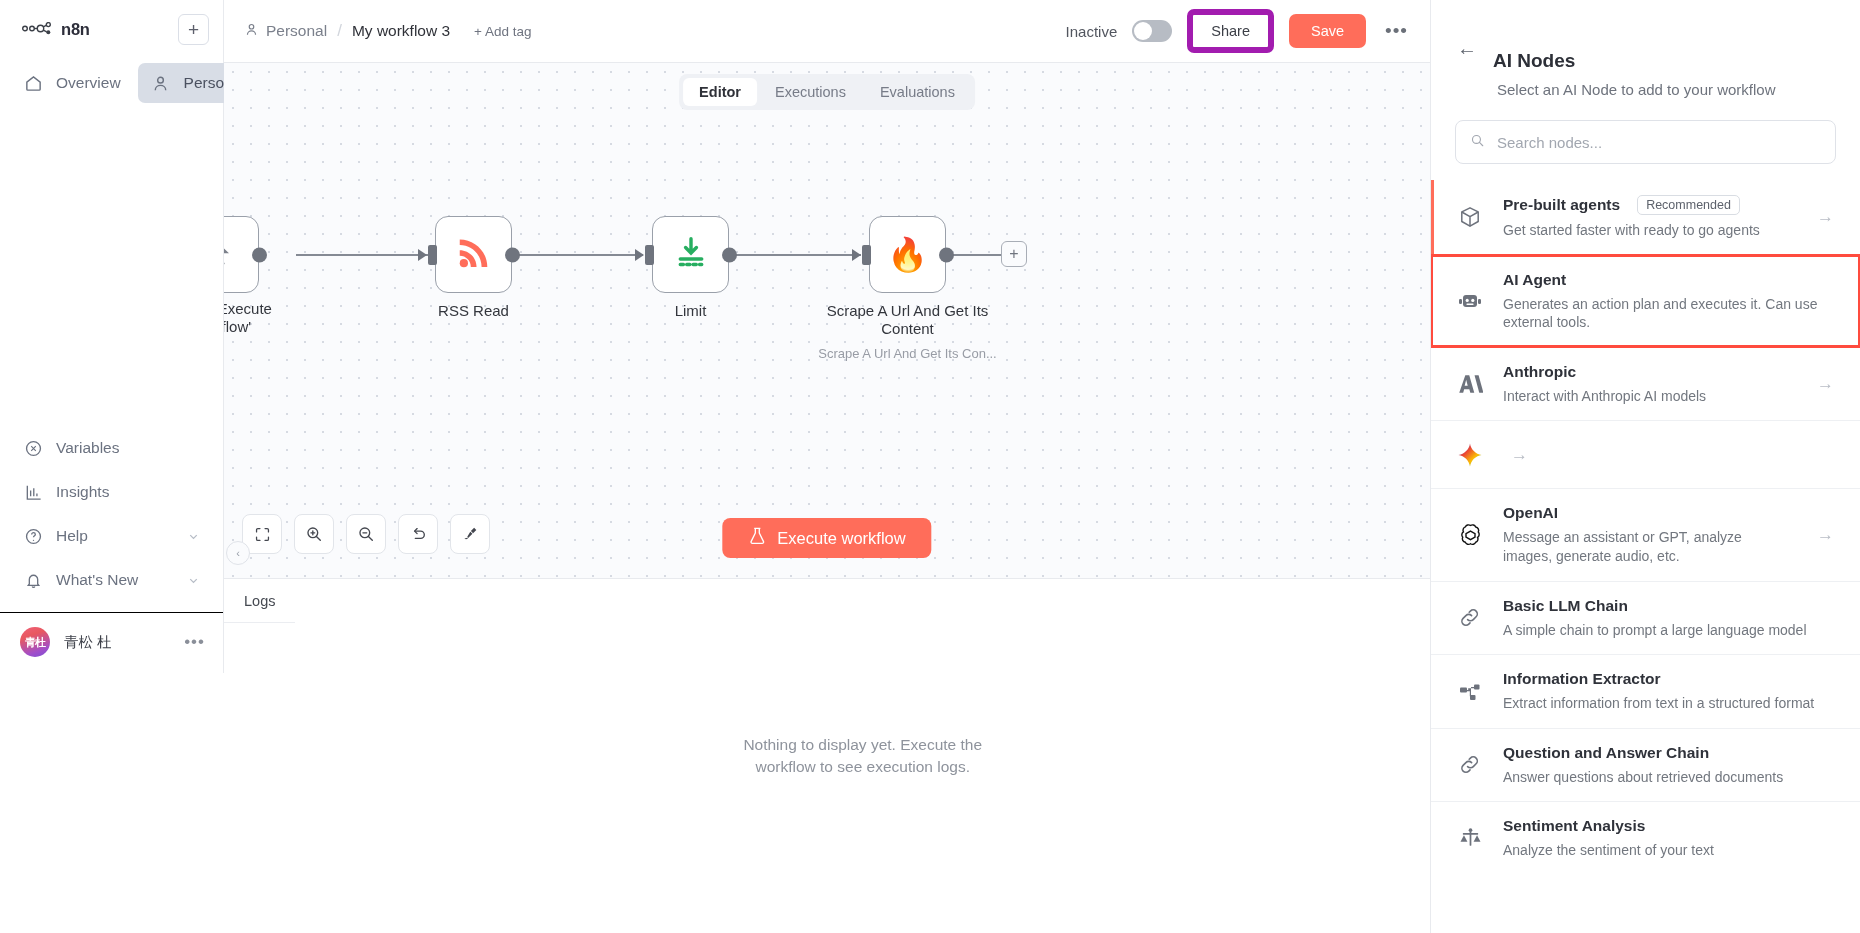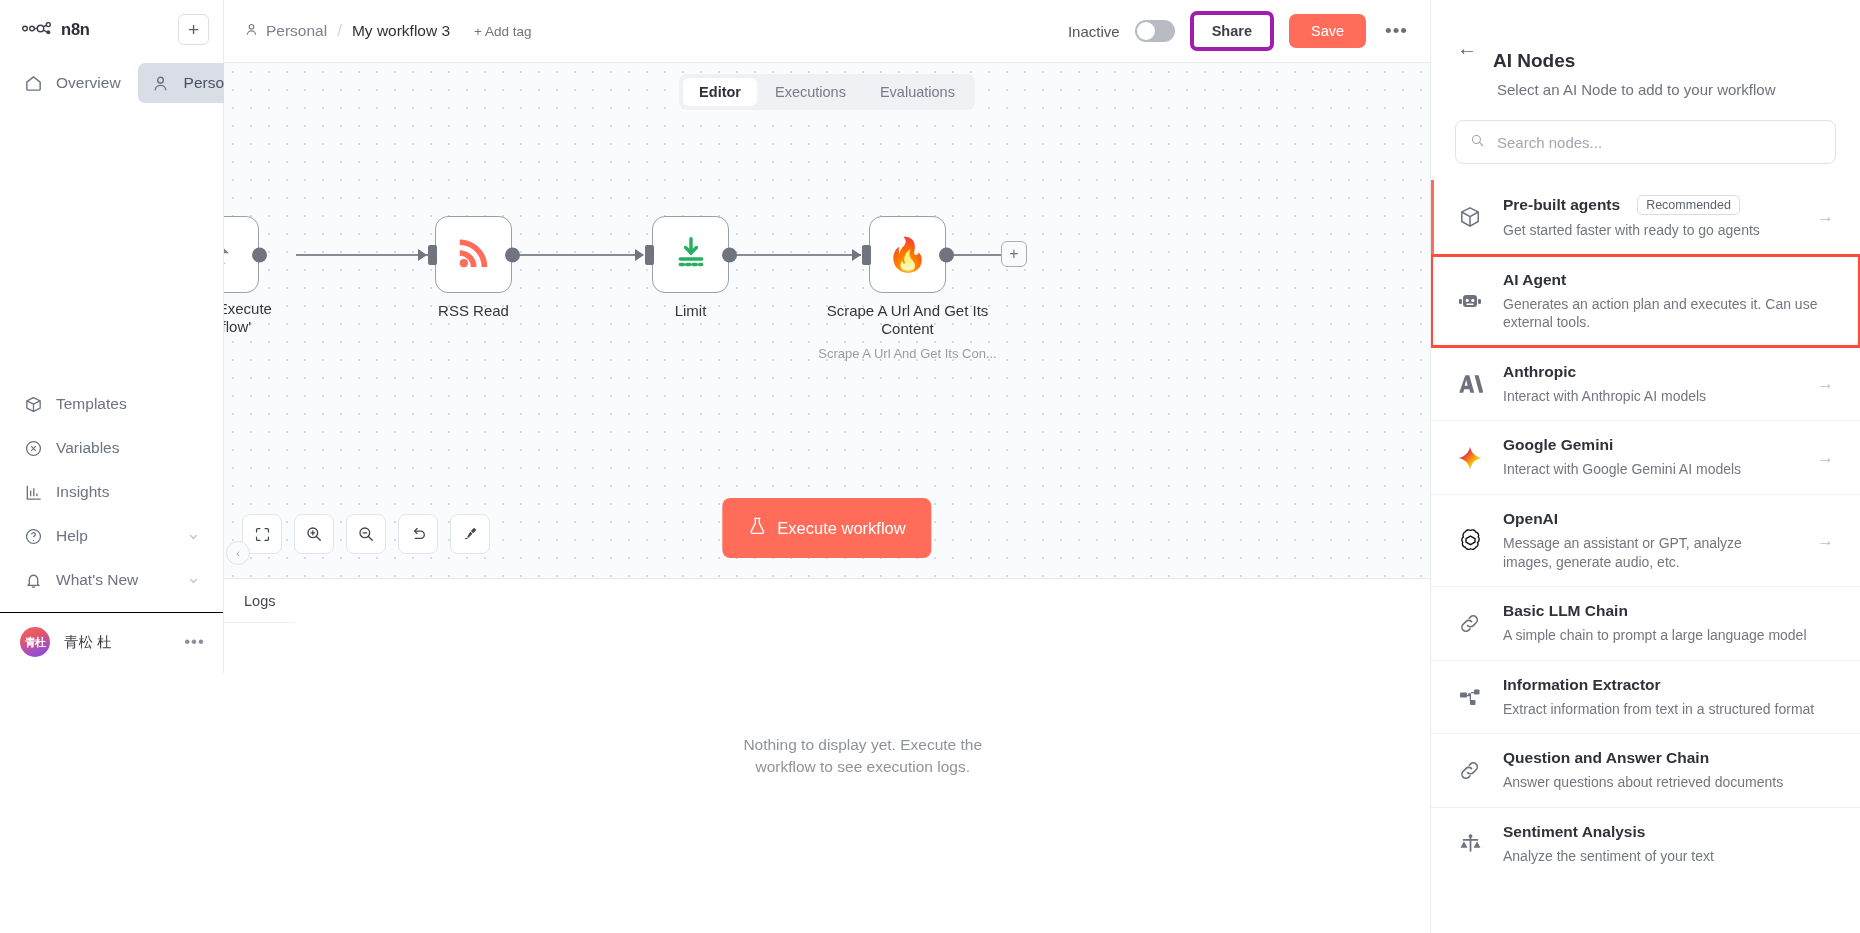--- a/index.html
+++ b/index.html
@@ -62,24 +62,23 @@
   .crumb-title { color: #2f3138; font-weight: 400; cursor: pointer; }
   .add-tag { margin-left: 14px; font-size: 13.5px; color: #6f7480; cursor: pointer; }
   .top-right { margin-left: auto; display: flex; align-items: center; gap: 15px; }
   .inactive-lbl { font-size: 15px; color: #52565f; }
   .toggle {
     width: 40px; height: 22px; border-radius: 11px; background: #b7bcc4;
     position: relative; cursor: pointer; flex: 0 0 40px;
   }
   .toggle .knob { position: absolute; top: 2px; left: 2px; width: 18px; height: 18px; border-radius: 50%; background: #fff; }
   .btn-share {
-    border: 4px solid #a21caf; background: #fff; color: #3c3f47;
+    border: 6px solid #a21caf; background: #fff; color: #3c3f47;
     font-size: 14.5px; border-radius: 7px; padding: 8px 18px; cursor: pointer;
     font-family: inherit;
-    font-weight: bold;
   }
   .btn-save {
     border: none; background: #ff6d5a; color: #fff; font-size: 14.5px;
     border-radius: 7px; padding: 9px 22px; cursor: pointer; font-family: inherit;
   }
   .top-dots { color: #6b7079; font-size: 19px; letter-spacing: 1px; line-height: .4; padding: 0 4px; cursor: pointer; }
 
   
   .canvas-area { position: relative; flex: 1 1 auto; min-height: 0; display: flex; flex-direction: column; }
   .canvas {
@@ -138,21 +137,21 @@
     justify-content: center; color: #9aa0aa; font-size: 11px; cursor: pointer; z-index: 14;
   }
   .canvas-tools { position: absolute; left: 18px; bottom: 24px; display: flex; gap: 12px; z-index: 12; }
   .tool-btn {
     width: 40px; height: 40px; background: #fff; border: 1px solid #e2e5ea; border-radius: 8px;
     display: flex; align-items: center; justify-content: center; color: #44474f; cursor: pointer;
   }
   .exec-btn {
     position: absolute; left: 50%; transform: translateX(-50%); bottom: 20px;
     background: #ff6d5a; color: #fff; border: none; border-radius: 8px;
-    padding: 0 26px; height: 60px; font-size: 16.5px; font-family: inherit;
+    padding: 0 26px; height: 40px; font-size: 16.5px; font-family: inherit;
     display: flex; align-items: center; gap: 11px; cursor: pointer; z-index: 12;
   }
 
   
   .logs { flex: 1 1 auto; background: #fff; display: flex; flex-direction: row; border-top: 1px solid #e8eaee; min-height: 0; }
   .logs-head { height: 44px; border-bottom: 1px solid #ebedf1; display: flex; align-items: center; padding: 0 20px; flex: 0 0 44px; }
   .logs-title { font-size: 14.5px; color: #454951; cursor: pointer; }
   .logs-body { flex: 1 1 auto; display: flex; align-items: center; justify-content: center; }
   .logs-empty { font-size: 15.5px; color: #8e939c; text-align: center; line-height: 1.45; max-width: 270px; }
 
@@ -248,29 +247,20 @@
         <span>Shared with you</span>
       </div>
     </nav>
 
     <div class="sb-spacer"></div>
 
     <div class="sb-bottom">
       <div class="sb-item">
         <span class="sb-ico">
           <svg width="19" height="19" viewBox="0 0 20 20" fill="none" stroke="currentColor" stroke-width="1.4">
-            <path d="M10 2.7l7 3.4v7.8L10 17.3l-7-3.4V6.1l7-3.4z"></path>
-              <path d="M3 6.1l7 3.4 7-3.4M10 9.5v7.8"></path>
-          </svg>
-        </span>
-        <span>Templates</span>
-      </div>
-      <div class="sb-item">
-        <span class="sb-ico">
-          <svg width="19" height="19" viewBox="0 0 20 20" fill="none" stroke="currentColor" stroke-width="1.4">
             <circle cx="10" cy="10" r="7.3"></circle>
             <path d="M7.6 7.6l4.8 4.8M12.4 7.6l-4.8 4.8" stroke-width="1.2"></path>
           </svg>
         </span>
         <span>Variables</span>
       </div>
       <div class="sb-item">
         <span class="sb-ico">
           <svg width="19" height="19" viewBox="0 0 20 20" fill="none" stroke="currentColor" stroke-width="1.4">
             <path d="M3.5 3v14h14"></path>
@@ -553,26 +543,20 @@
               <linearGradient id="gg" x1="0" y1="0" x2="1" y2="1">
                 <stop offset="0%" stop-color="#4285f4"></stop>
                   <stop offset="35%" stop-color="#ea4335"></stop>
                 <stop offset="65%" stop-color="#fbbc05"></stop>
                   <stop offset="100%" stop-color="#34a853"></stop>
               </linearGradient>
             </defs>
             <path d="M13 1.5c.6 5.6 5.9 10.9 11.5 11.5-5.6.6-10.9 5.9-11.5 11.5C12.4 18.9 7.1 13.6 1.5 13 7.1 12.4 12.4 7.1 13 1.5z" fill="url(#gg)"></path>
           </svg>
         </span>
-        <div class="nl-text">
-          <div class="nl-title-row">
-            <span class="nl-title">Google Gemini</span>
-          </div>
-          <div class="nl-desc">Interact with Google Gemini AI models</div>
-        </div>
         <span class="nl-arrow">→</span>
       </div>
 
       <div class="nlist-item">
         <span class="nl-ico">
           <svg width="27" height="27" viewBox="0 0 24 24" fill="none" stroke="#111" stroke-width="1.25">
             <path d="M12 3.1a3.1 3.1 0 014.6 1.3 3.1 3.1 0 012.3 4.5 3.1 3.1 0 01-.6 4.7 3.1 3.1 0 01-1.7 4.4 3.1 3.1 0 01-4.6 1.3 3.1 3.1 0 01-4.6-1.3 3.1 3.1 0 01-2.3-4.5 3.1 3.1 0 01.6-4.7 3.1 3.1 0 011.7-4.4A3.1 3.1 0 0112 3.1z"></path>
             <path d="M12 8.1l4 2.3v3l-4 2.3-4-2.3v-3l4-2.3z"></path>
           </svg>
         </span>

